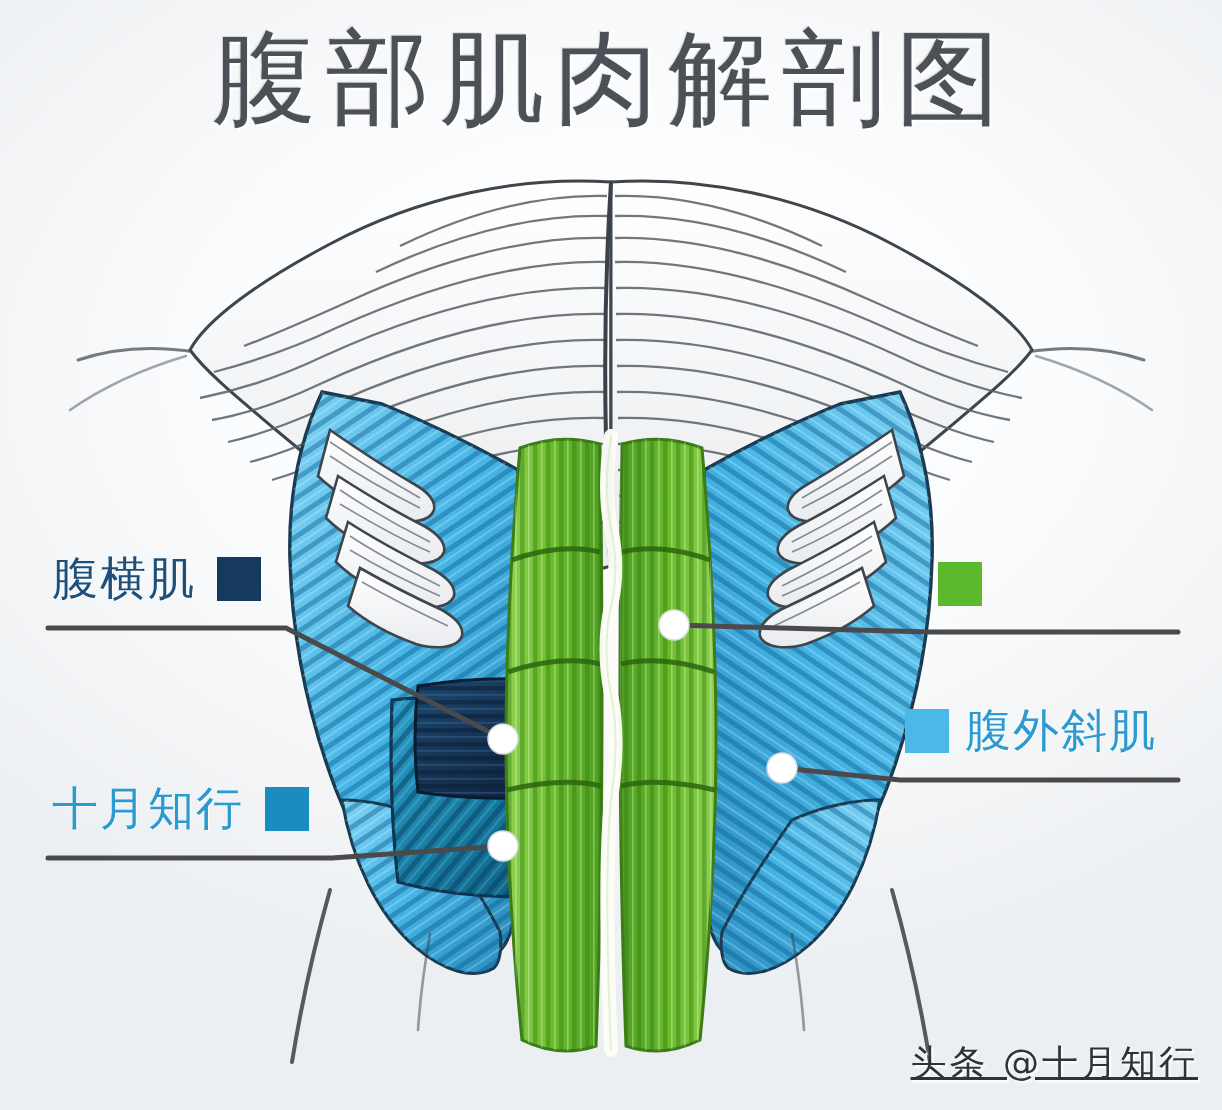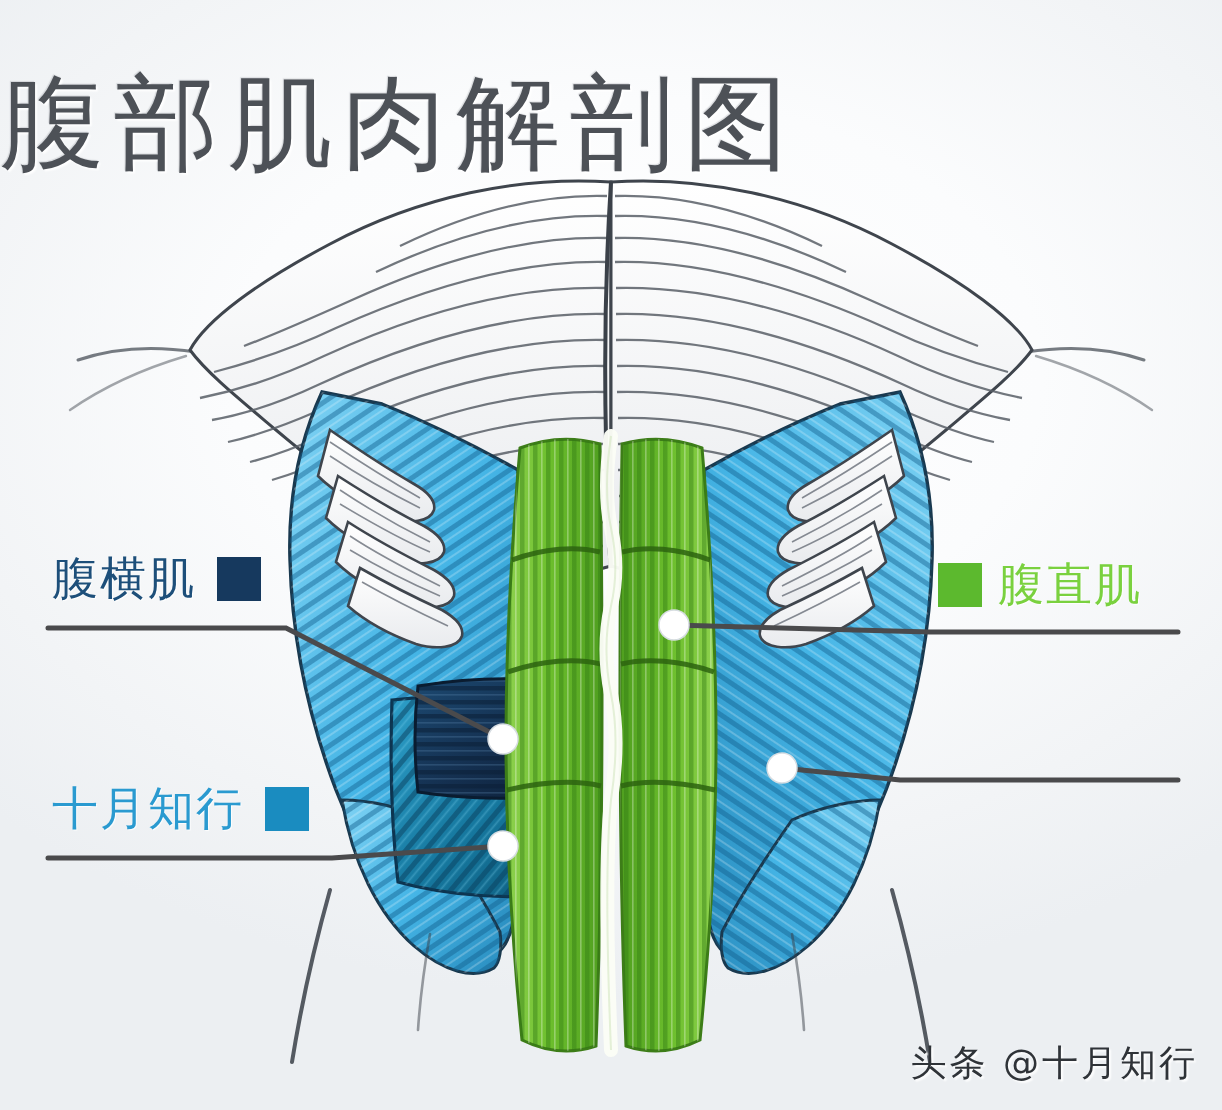--- a/index.html
+++ b/index.html
@@ -10,29 +10,29 @@
     overflow:hidden;
   }
   #page{
     position:relative;width:1222px;height:1110px;
     background:
       radial-gradient(ellipse 900px 620px at 52% 34%, #ffffff 0%, #fbfcfd 45%, #f2f4f6 78%, #eceff2 100%);
   }
   
   .title{
     position:absolute;left:0;top:18px;width:1222px;
+    text-align:center;
     font-size:104px;
     line-height:1.18;
     font-weight:400;
     letter-spacing:10px;
     color:#4d5157;
     text-shadow:2px 2px 2px rgba(255,255,255,.95), -1px -1px 1px rgba(120,125,132,.25);
     white-space:nowrap;
-    font-family:Liberation Sans, sans-serif;
-    margin-top:44px;
+    font-family:Liberation Serif, serif;
   }
   
   .lbl{position:absolute;display:flex;align-items:flex-end;white-space:nowrap;}
   .lbl .txt{
     font-size:46px;line-height:.98;font-weight:400;letter-spacing:2px;
     font-family:"DejaVu Sans","Liberation Sans",sans-serif;
     text-shadow:1px 1px 1px rgba(255,255,255,.9);
   }
   .lbl .sw{width:44px;height:44px;display:inline-block;}
   .lbl-left{flex-direction:row;gap:11px;}
@@ -43,20 +43,21 @@
   #lbl-io {left:52px;top:786px;}
   #lbl-ra {left:938px;top:562px;}
   #lbl-eo {left:905px;top:708px;}
   
   .watermark{
     position:absolute;right:24px;bottom:22px;
     font-size:36px;letter-spacing:3px;color:#2f3338;
     font-family:"DejaVu Sans","Liberation Sans",sans-serif;
     text-shadow:2px 2px 2px rgba(255,255,255,.95);
     white-space:nowrap;
+    text-decoration:underline;
   }
   svg.art{position:absolute;left:0;top:0;width:1222px;height:1110px;}
 </style>
 </head>
 <body>
 
 <div id="page">
 
   <div class="title">腹部肌肉解剖图</div>
 
@@ -352,19 +353,22 @@
     <span class="sw" style="background:#16395e"></span>
   </div>
 
   <div class="lbl lbl-left" id="lbl-io">
     <span class="txt" style="color:#2a9ad0">十月知行</span>
     <span class="sw" style="background:#1a8cc0"></span>
   </div>
 
   <div class="lbl lbl-right" id="lbl-ra">
     <span class="sw" style="background:#5cb92e"></span>
-    <span class="txt" style="color:#7ad13f">腹直肌</span>
   </div>
 
+  <div class="lbl lbl-right" id="lbl-eo">
+    <span class="sw" style="background:#4ab9ea"></span>
+    <span class="txt" style="color:#2a9ad0">腹外斜肌</span>
+  </div>
 
   <div class="watermark">头条 @十月知行</div>
 
 </div>
 
 </body></html>

